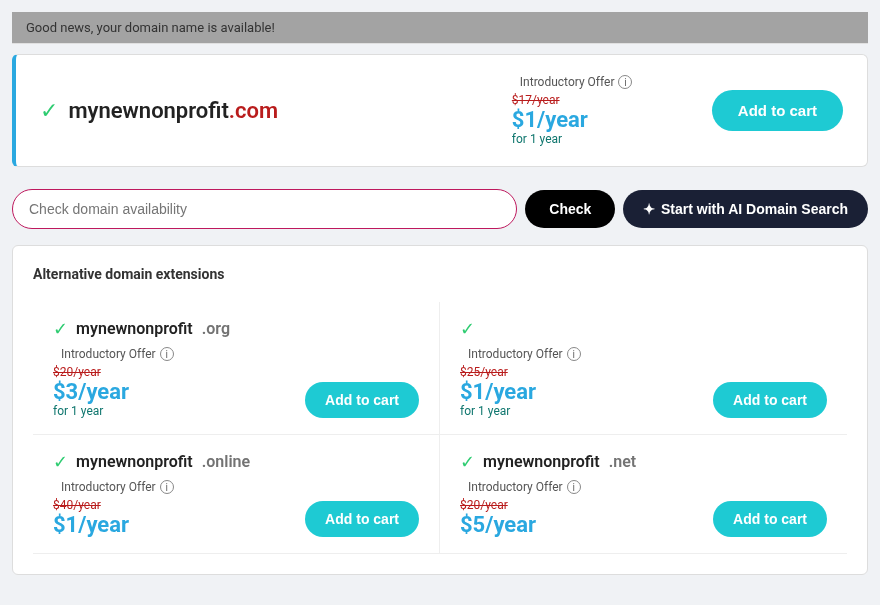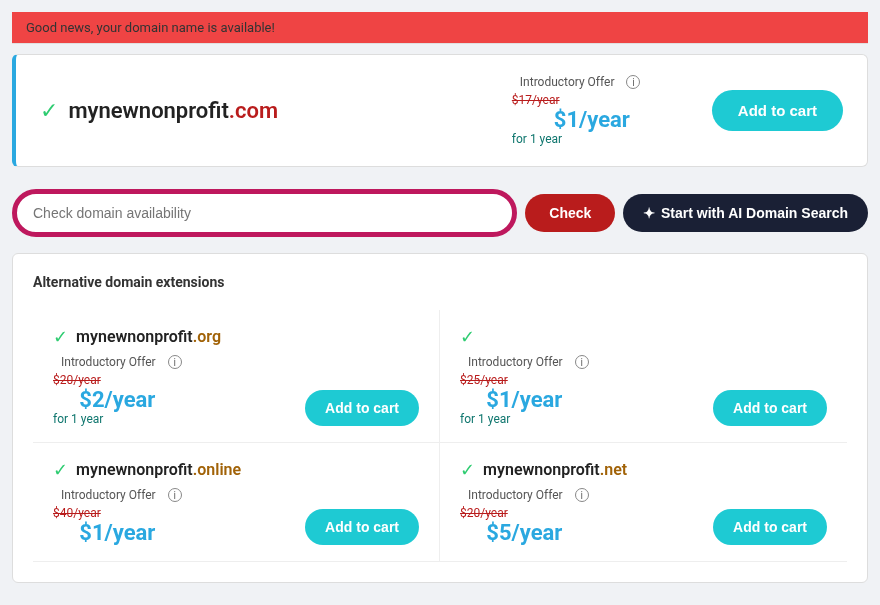--- a/index.html
+++ b/index.html
@@ -6,21 +6,21 @@
     body {
       font-family: -apple-system, BlinkMacSystemFont, 'Segoe UI', Roboto, sans-serif;
       background: #f0f2f5;
       color: #333;
       font-size: 14px;
       padding: 12px;
       width: 880px;
     }
 
     .top-banner {
-      background: #ef4444;
+      background: #a3a3a3;
       padding: 8px 14px;
       font-size: 13px;
       color: #333;
       border-bottom: 1px solid #e0e0e0;
       margin-bottom: 10px;
     }
 
     .main-domain-card {
       background: #fff;
       border: 1px solid #ddd;
@@ -59,21 +59,21 @@
       flex-direction: column;
       margin-right: 40px;
       min-width: 160px;
     }
 
     .introductory-label {
       font-size: 12px;
       color: #555;
       display: flex;
       align-items: flex-end;
-      gap: 12px;
+      gap: 4px;
       margin-bottom: 4px;
       padding-left: 8px;
     }
 
     .info-icon {
       display: inline-flex;
       align-items: center;
       justify-content: center;
       width: 14px;
       height: 14px;
@@ -87,21 +87,20 @@
     .original-price {
       font-size: 12px;
       color: #b91c1c;
       text-decoration: line-through;
     }
 
     .sale-price {
       font-size: 22px;
       font-weight: 700;
       color: #2aa8e0;
-      text-align: center;
     }
 
     .price-period {
       font-size: 12px;
       color: #0f766e;
     }
 
     .add-to-cart-btn {
       background: #1ecad3;
       color: #fff;
@@ -128,29 +127,29 @@
     .search-row {
       display: flex;
       gap: 8px;
       align-items: center;
       margin-bottom: 16px;
     }
 
     .search-input {
       flex: 1;
       padding: 11px 16px;
-      border: 5px solid #be185d;
+      border: 1px solid #be185d;
       border-radius: 25px;
       font-size: 14px;
       color: #999;
       outline: none;
     }
 
     .check-btn {
-      background: #b91c1c;
+      background: #000000;
       color: #fff;
       border: none;
       border-radius: 25px;
       padding: 11px 24px;
       font-size: 14px;
       font-weight: 600;
       cursor: pointer;
     }
 
     .ai-search-btn {
@@ -207,21 +206,22 @@
       margin-bottom: 8px;
     }
 
     .domain-item-name {
       font-size: 16px;
       font-weight: 600;
       color: #222;
     }
 
     .domain-item-name .tld {
-      color: #a16207;
+      color: #737373;
+      margin-left: 9px;
     }
 
     .domain-item-body {
       display: flex;
       align-items: flex-end;
       justify-content: space-between;
     }
 
     .domain-item-pricing {
       display: flex;
@@ -287,21 +287,21 @@
         mynewnonprofit<span class="tld">.org</span>
       </span>
     </div>
     <div class="domain-item-body">
       <div class="domain-item-pricing">
         <div class="introductory-label">
           <span>Introductory Offer</span>
           <span class="info-icon">i</span>
         </div>
         <span class="original-price">$20/year</span>
-        <span class="sale-price">$2/year</span>
+        <span class="sale-price">$3/year</span>
         <span class="price-period">for 1 year</span>
       </div>
       <button class="add-to-cart-btn-sm">Add to cart</button>
     </div>
   </div>
       <div class="domain-item">
     <div class="domain-item-header">
       <span style="color:#2ecc71;font-size:18px;margin-right:8px;">✓</span>
     </div>
     <div class="domain-item-body">

